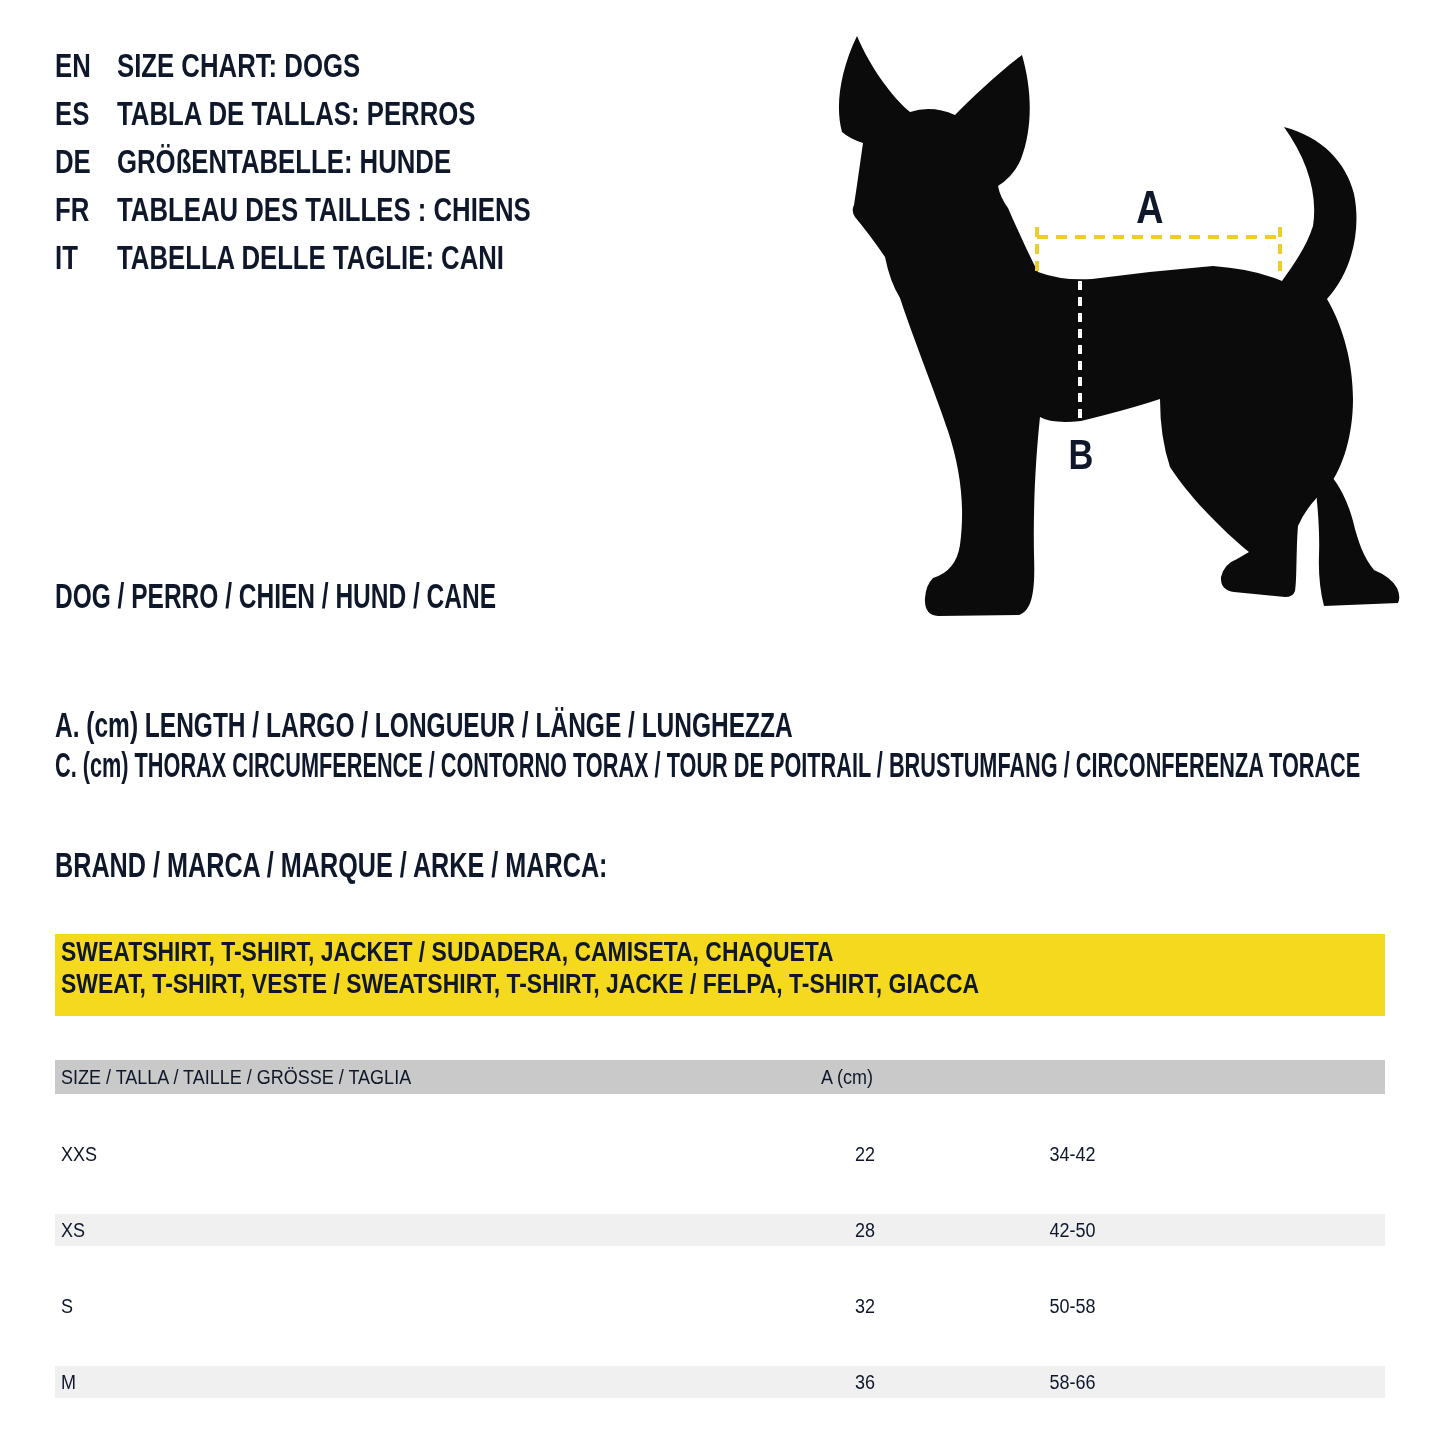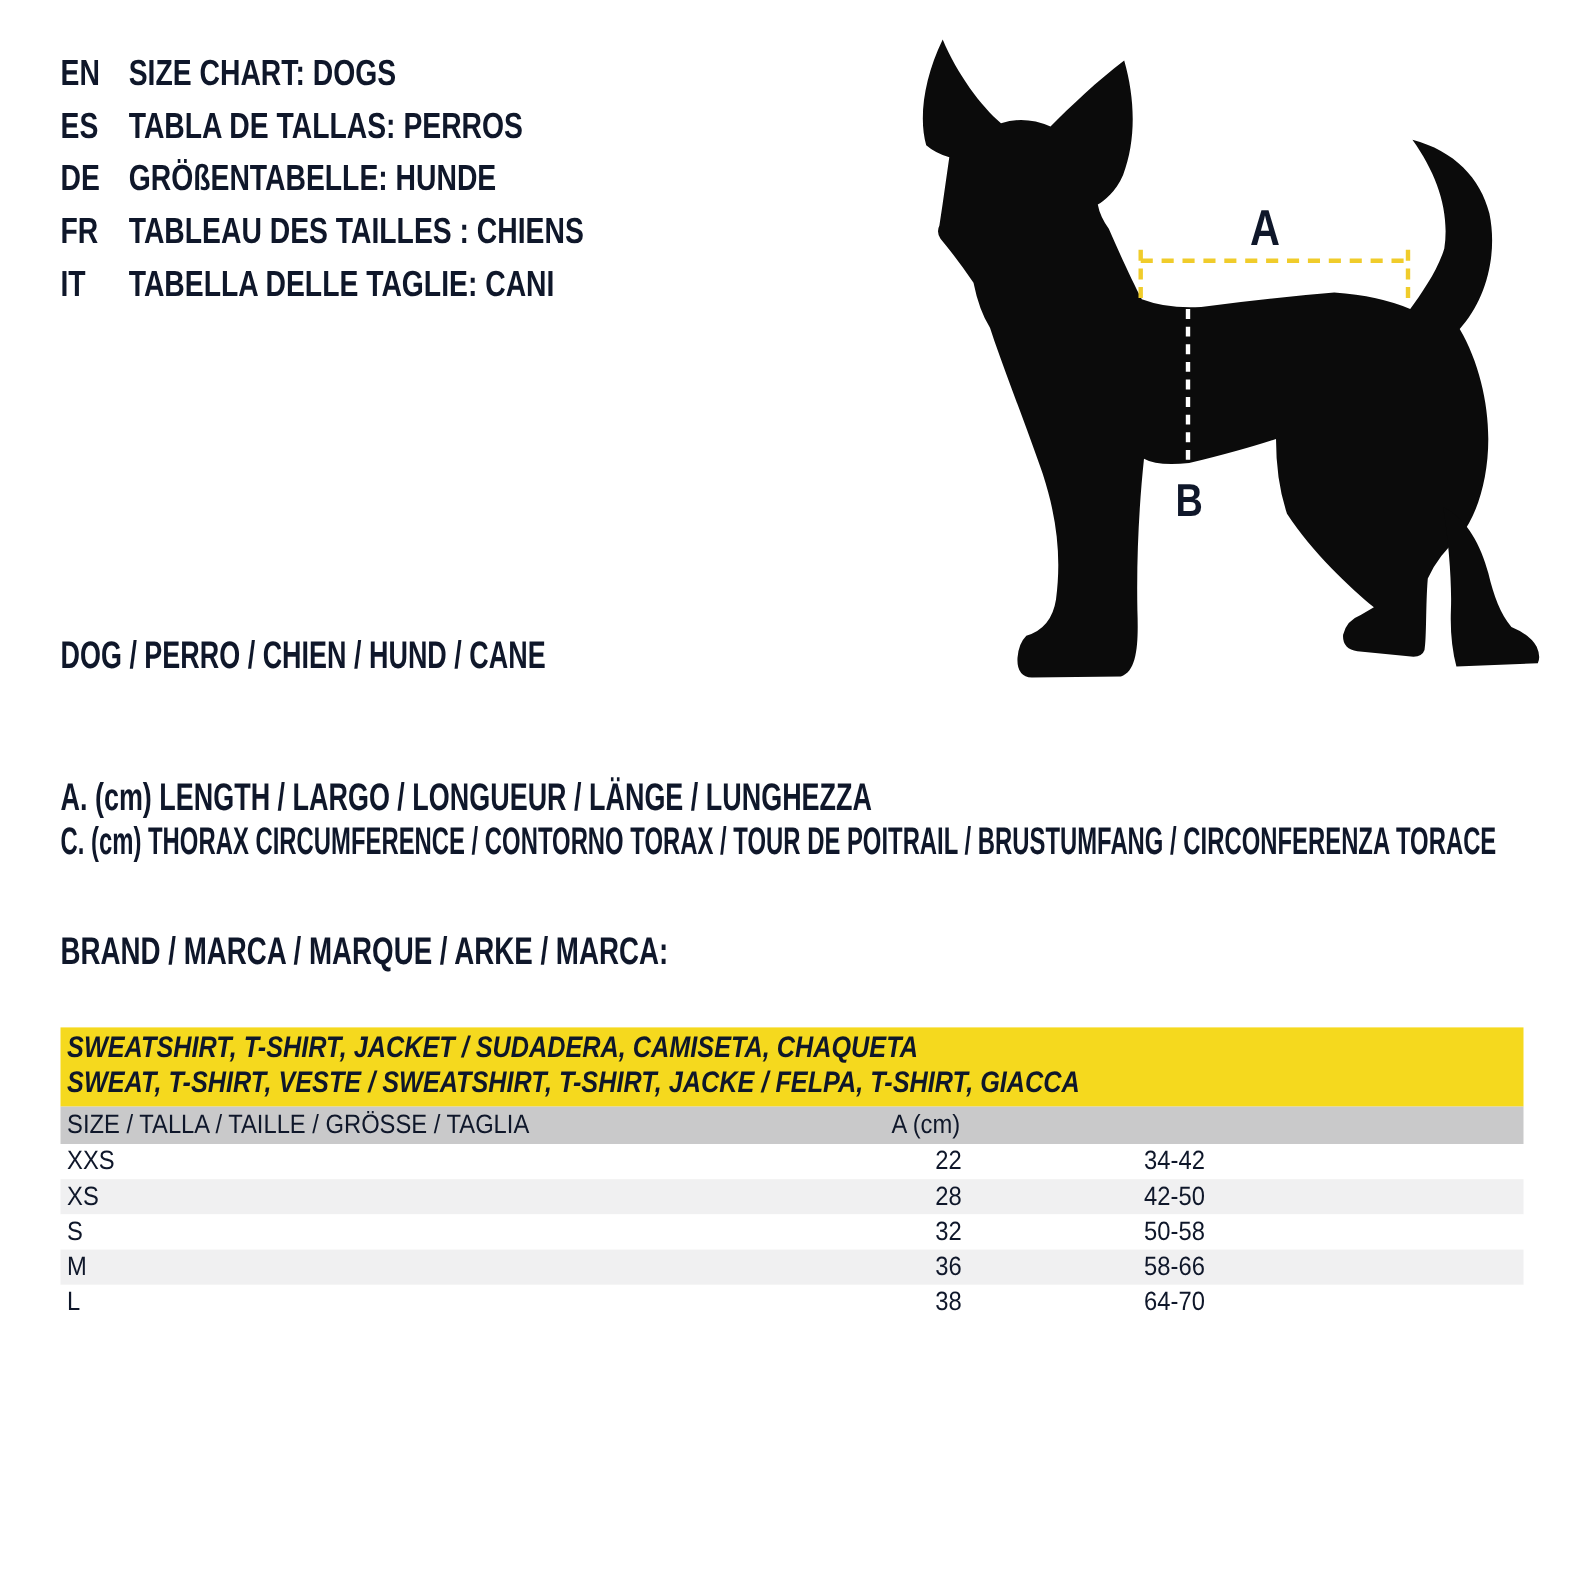--- a/index.html
+++ b/index.html
@@ -20,24 +20,24 @@
   #b-label{left:1061px;top:434px;font-size:42px;line-height:42px;}
   
   .big-line{position:absolute;left:55px;font-size:35px;font-weight:bold;}
   .big-line>span{display:inline-block;transform-origin:left center;}
   #dog-caption{top:576px;}  #dog-caption>span{transform:scaleX(.70);}
   #meas-a{top:705px;}       #meas-a>span{transform:scaleX(.70);}
   #meas-c{top:745px;}       #meas-c>span{transform:scaleX(.62);}
   #brand-line{top:833px;margin-top:12px;}   #brand-line>span{transform:scaleX(.72);}
   
   #size-table{position:absolute;left:55px;top:934px;width:1330px;}
-  #table-title{background:#F5D91E;height:72px;padding:2px 12px 0 6px;box-sizing:border-box;font-style:italic;}
+  #table-title{background:#F5D91E;height:82px;padding:2px 12px 0 6px;box-sizing:border-box;}
   .title-line{font-size:27px;font-weight:bold;line-height:32px;}
   .title-line>span{display:inline-block;transform:scaleX(.85);transform-origin:left center;}
-  .t-row{position:relative;height:32px;line-height:32px;font-size:24px;}
+  .t-row{position:relative;height:32px;line-height:32px;font-size:20px;margin-top:44px;}
   #table-colhead{height:34px;line-height:34px;background:#C9C9CA;}
   .row-label{position:absolute;left:6px;top:0;}
   .row-label>span{display:inline-block;transform:scaleX(.9);transform-origin:left center;}
   .cell-a,.cell-b{position:absolute;top:0;width:260px;text-align:right;}
   .cell-a{left:561px;} .cell-b{left:783px;}
   .cell-a>span,.cell-b>span{display:inline-block;transform:scaleX(.9);transform-origin:center;}
   .r-alt{background:#F0F0F1;} .r-plain{background:#ffffff;}
 </style>
 </head>
 <body>

